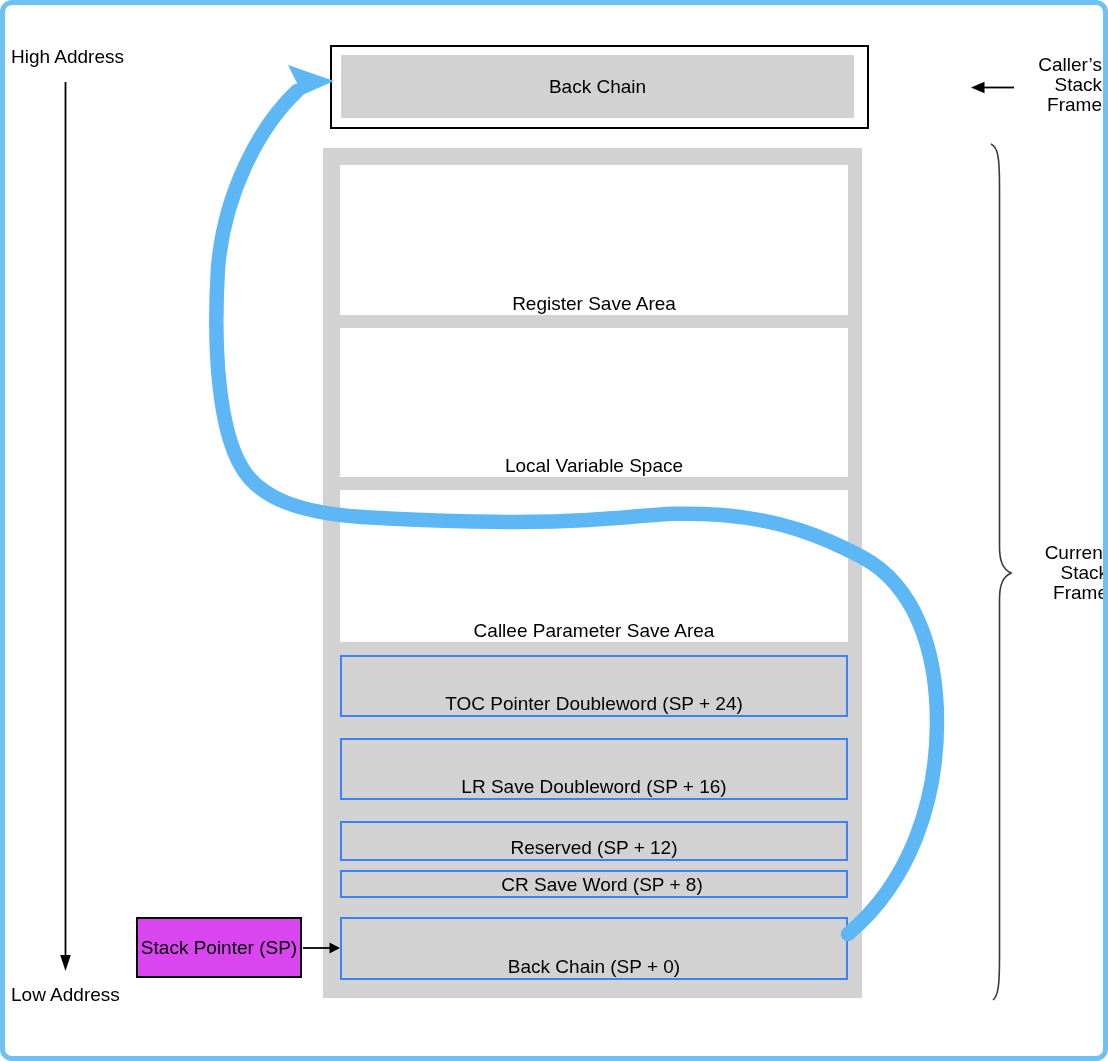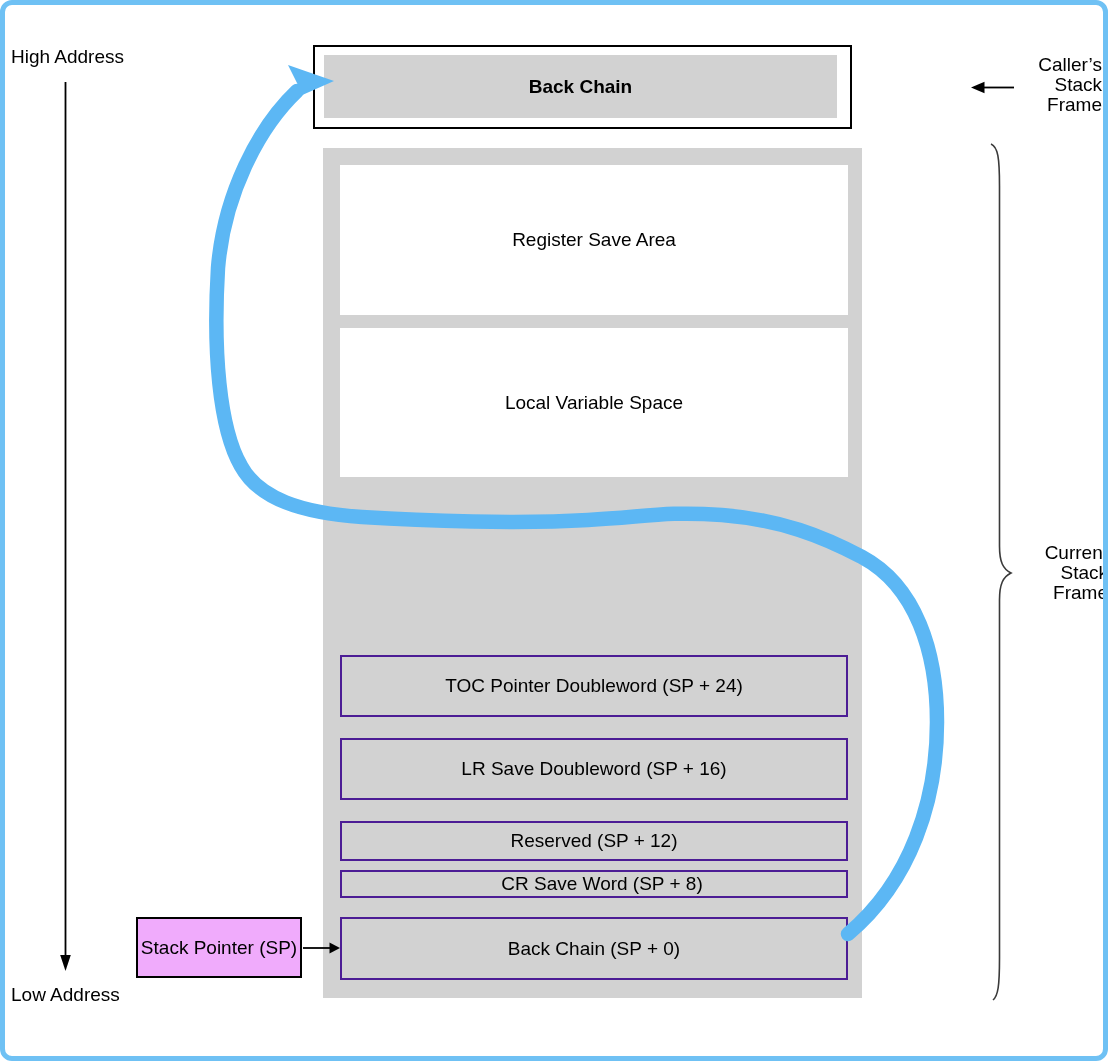--- a/index.html
+++ b/index.html
@@ -25,43 +25,43 @@
     line-height:21px;
     white-space:nowrap;
     text-align:right;
   }
   .lbl-multi{
     white-space:pre-line;
     text-align:right;
     line-height:20px;
   }
   .caller-box{
-    position:absolute;left:313px;top:45px;width:539px;height:84px;
-    border:2px solid #000;background:#fff;box-sizing:border-box;font-weight:bold;
+    position:absolute;left:330px;top:45px;width:539px;height:84px;
+    border:2px solid #000;background:#fff;box-sizing:border-box;
   }
   .caller-box-fill{
     position:absolute;left:9px;top:8px;width:513px;height:63px;
     background:#d2d2d2;
     display:flex;align-items:center;justify-content:center;
     font-size:19px;
   }
   .frame-container{
     position:absolute;left:323px;top:148px;width:539px;height:850px;
     background:#d2d2d2;
   }
   .slot{
     position:absolute;left:340px;width:508px;
-    display:flex;align-items:center;justify-content:center;
+    display:flex;align-items:flex-end;justify-content:center;
     font-size:19px;box-sizing:border-box;text-align:center;
   }
   .slot.white{background:#ffffff;}
-  .slot.grayb{background:#d2d2d2;border:2px solid #4c1d95;}
+  .slot.grayb{background:#d2d2d2;border:2px solid #3b82f6;}
   .sp-box{
     position:absolute;left:136px;top:917px;width:166px;height:61px;
-    border:2px solid #000;background:#f0abfc;box-sizing:border-box;
+    border:2px solid #000;background:#d946ef;box-sizing:border-box;
     display:flex;align-items:center;justify-content:center;
     font-size:19px;
   }
   svg.overlay{
     position:absolute;left:0;top:0;width:1108px;height:1061px;
     pointer-events:none;z-index:30;
   }
 </style>
 </head>
 <body>
@@ -86,20 +86,23 @@
   <div class="frame-container"></div>
 
   <div class="slot white" style="top:165px;height:150px;">
     <span>Register Save Area</span>
   </div>
 
   <div class="slot white" style="top:328px;height:149px;">
     <span>Local Variable Space</span>
   </div>
 
+  <div class="slot white" style="top:490px;height:152px;">
+    <span>Callee Parameter Save Area</span>
+  </div>
 
   <div class="slot grayb" style="top:655px;height:62px;">
     <span>TOC Pointer Doubleword (SP + 24)</span>
   </div>
 
   <div class="slot grayb" style="top:738px;height:62px;">
     <span>LR Save Doubleword (SP + 16)</span>
   </div>
 
   <div class="slot grayb" style="top:821px;height:40px;">

